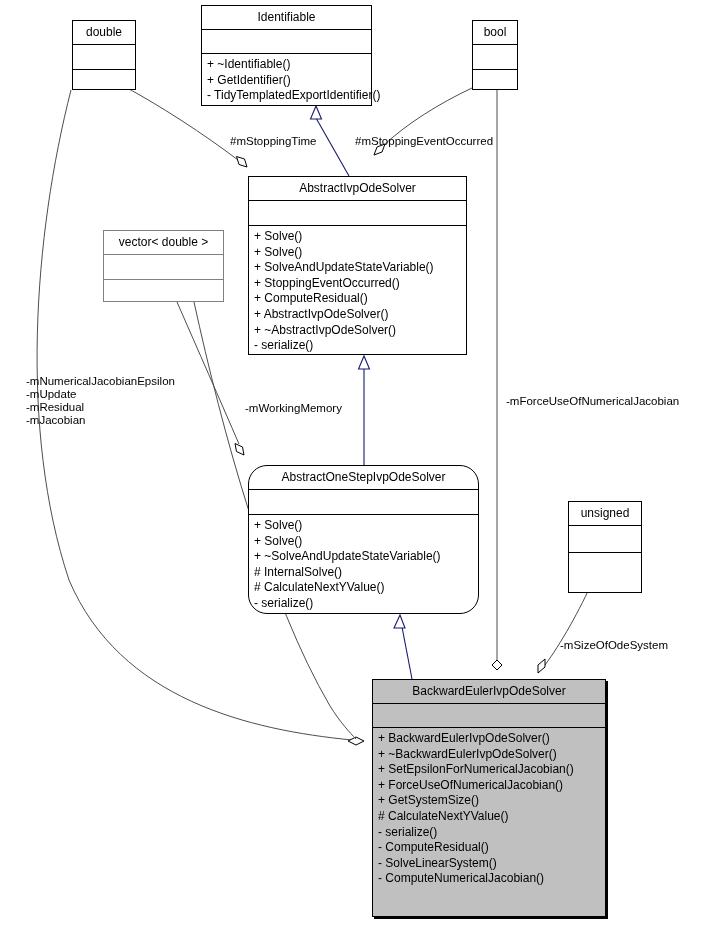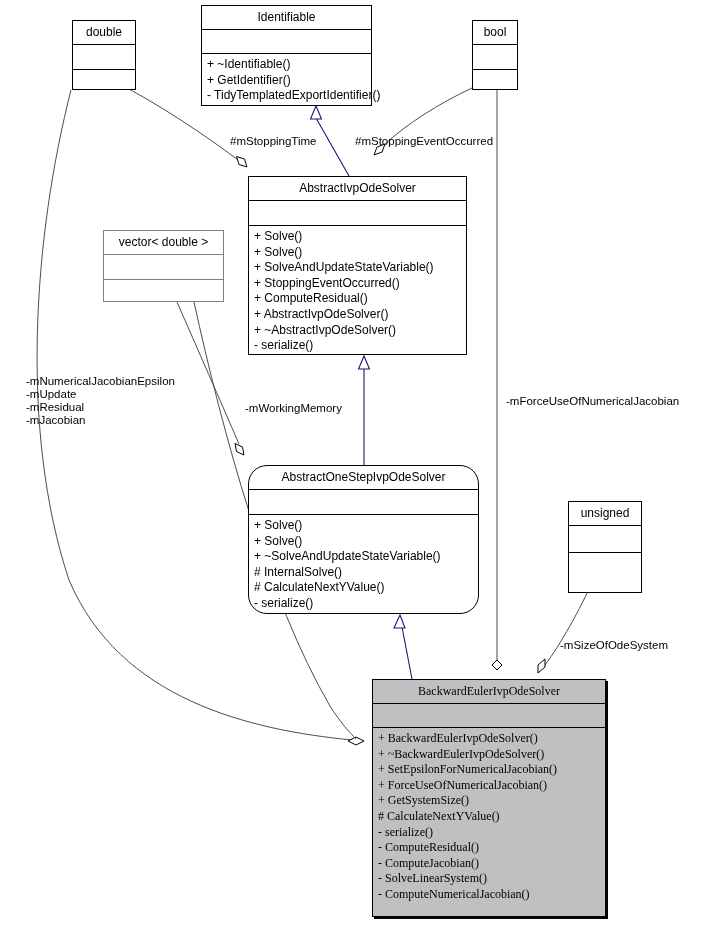--- a/index.html
+++ b/index.html
@@ -26,21 +26,20 @@
   .uml-box {
     position: absolute;
     box-sizing: border-box;
     border: 1px solid #000000;
     background: #ffffff;
     z-index: 5;
   }
   .uml-box.filled {
     background: #c0c0c0;
     border: 1px solid #000000;
-    font-family: Liberation Serif, serif;
   }
   .uml-box.filled.shadowed {
     box-shadow: 2px 2px 0 0 #000000;
   }
   .box-title {
     text-align: center;
     font-size: 12px;
     color: #000000;
     line-height: 14px;
     padding: 4px 4px 5px 4px;
@@ -225,21 +224,20 @@
     <div class="box-sep"></div>
     <div class="box-ops">
       <div class="member">+ BackwardEulerIvpOdeSolver()</div>
       <div class="member">+ ~BackwardEulerIvpOdeSolver()</div>
       <div class="member">+ SetEpsilonForNumericalJacobian()</div>
       <div class="member">+ ForceUseOfNumericalJacobian()</div>
       <div class="member">+ GetSystemSize()</div>
       <div class="member"># CalculateNextYValue()</div>
       <div class="member">- serialize()</div>
       <div class="member">- ComputeResidual()</div>
-      <div class="member">- ComputeJacobian()</div>
       <div class="member">- SolveLinearSystem()</div>
       <div class="member">- ComputeNumericalJacobian()</div>
     </div>
   </div>
 
   <div class="edge-label" style="left:230px; top:135px;">#mStoppingTime</div>
 
   <div class="edge-label" style="left:355px; top:135px;">#mStoppingEventOccurred</div>
 
   <div class="edge-label center" style="left:26px; top:375px; width:180px;">-mNumericalJacobianEpsilon

